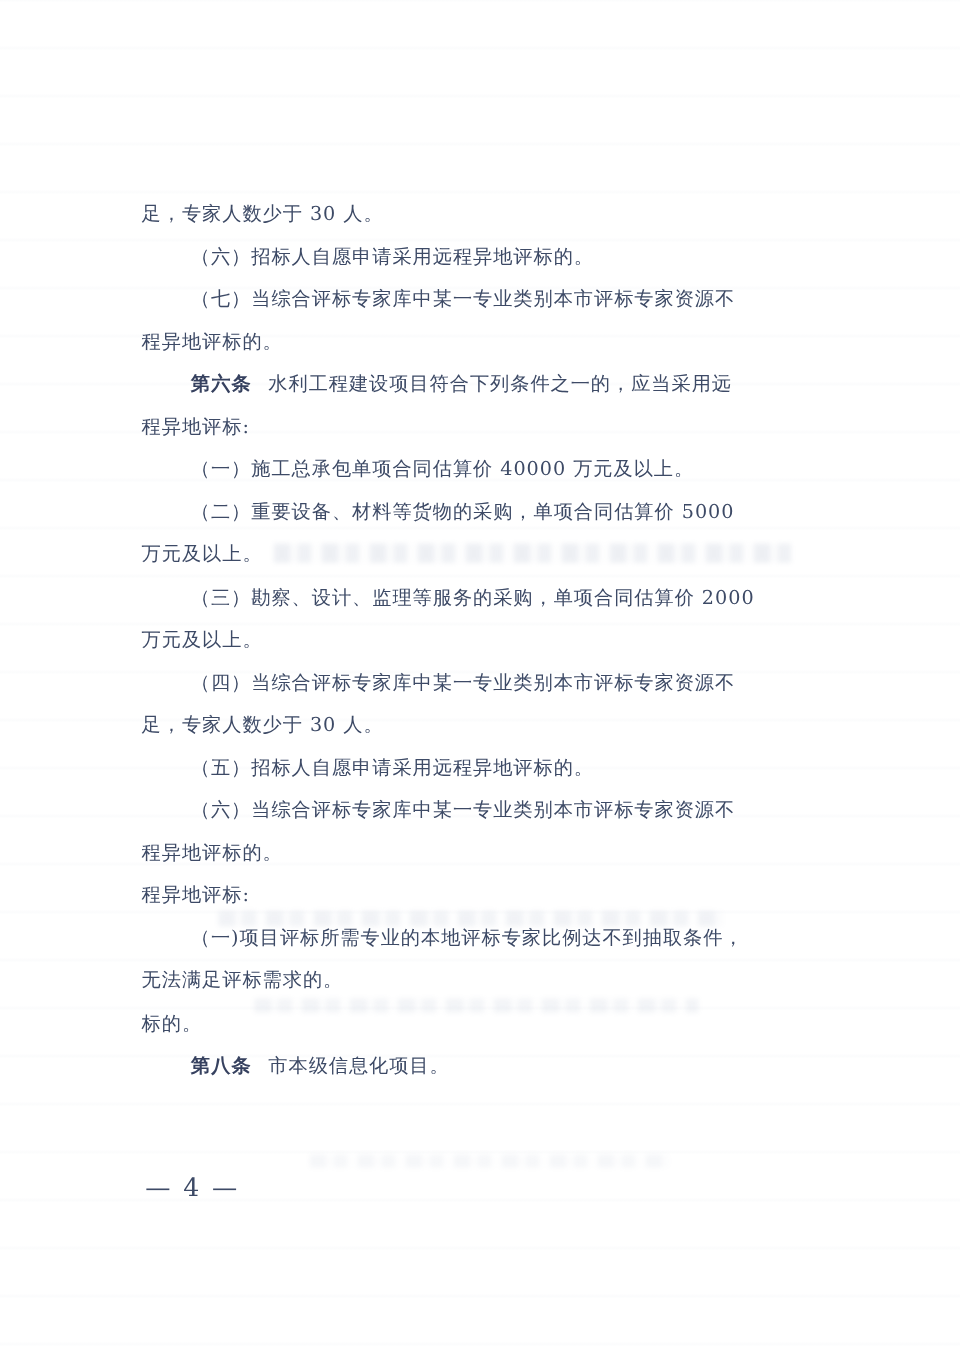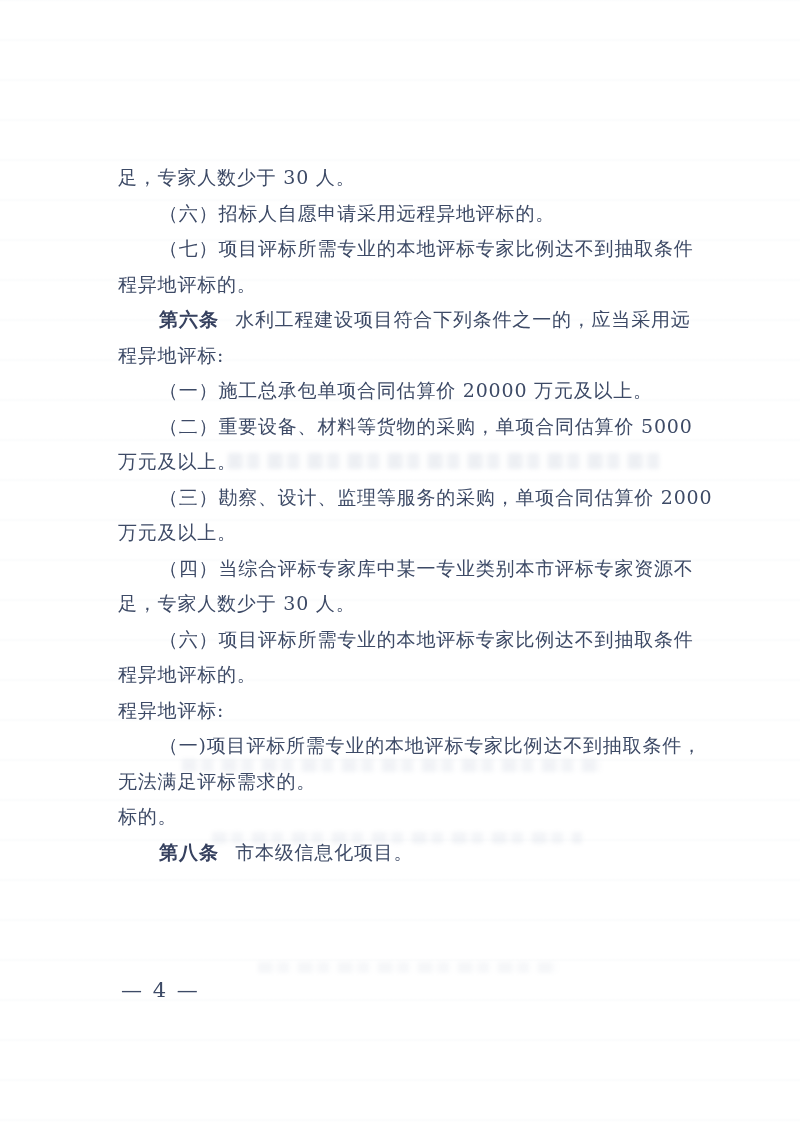--- a/index.html
+++ b/index.html
@@ -30,21 +30,21 @@
     );
     pointer-events: none;
   }
   .body-text {
     position: absolute;
     left: 118px;
     top: 160px;
     width: 570px;
   }
   .line {
-    font-size: 19px;
+    font-size: 16px;
     line-height: 35.5px;
     height: 35.5px;
     letter-spacing: 0.8px;
     color: #3d4a66;
     white-space: nowrap;
   }
   .line.indent {
     padding-left: 41px;
   }
   .term {
@@ -90,32 +90,33 @@
 <div class="page">
 
   <div class="smudge smudge-1"></div>
   <div class="smudge smudge-2"></div>
   <div class="smudge smudge-3"></div>
   <div class="smudge smudge-4"></div>
 
   <main class="body-text">
       <div class="line"><span>足，专家人数少于 30 人。</span></div>
       <div class="line indent"><span>（六）招标人自愿申请采用远程异地评标的。</span></div>
-      <div class="line indent"><span>（七）项目评标所需专业的本地评标专家比例达不到抽取条件</span></div>
+      <div class="line indent"><span>（七）当综合评标专家库中某一专业类别本市评标专家资源不</span></div>
       <div class="line"><span>程异地评标的。</span></div>
       <div class="line indent"><span class="term">第六条</span><span>水利工程建设项目符合下列条件之一的，应当采用远</span></div>
       <div class="line"><span>程异地评标:</span></div>
-      <div class="line indent"><span>（一）施工总承包单项合同估算价 20000 万元及以上。</span></div>
+      <div class="line indent"><span>（一）施工总承包单项合同估算价 40000 万元及以上。</span></div>
       <div class="line indent"><span>（二）重要设备、材料等货物的采购，单项合同估算价 5000</span></div>
       <div class="line"><span>万元及以上。</span></div>
       <div class="line indent"><span>（三）勘察、设计、监理等服务的采购，单项合同估算价 2000</span></div>
       <div class="line"><span>万元及以上。</span></div>
       <div class="line indent"><span>（四）当综合评标专家库中某一专业类别本市评标专家资源不</span></div>
       <div class="line"><span>足，专家人数少于 30 人。</span></div>
-      <div class="line indent"><span>（六）项目评标所需专业的本地评标专家比例达不到抽取条件</span></div>
+      <div class="line indent"><span>（五）招标人自愿申请采用远程异地评标的。</span></div>
+      <div class="line indent"><span>（六）当综合评标专家库中某一专业类别本市评标专家资源不</span></div>
       <div class="line"><span>程异地评标的。</span></div>
       <div class="line"><span>程异地评标:</span></div>
       <div class="line indent"><span>（一)项目评标所需专业的本地评标专家比例达不到抽取条件，</span></div>
       <div class="line"><span>无法满足评标需求的。</span></div>
       <div class="line"><span>标的。</span></div>
       <div class="line indent"><span class="term">第八条</span><span>市本级信息化项目。</span></div>
     </main>
 
   <div class="page-number">— 4 —</div>
 

